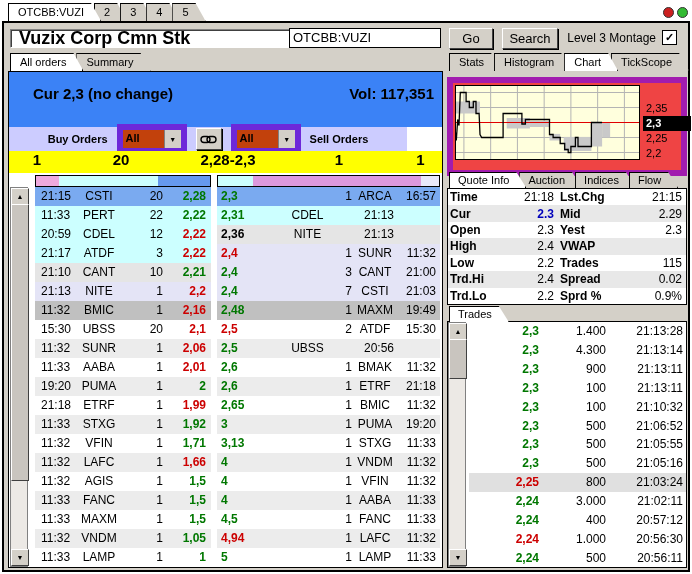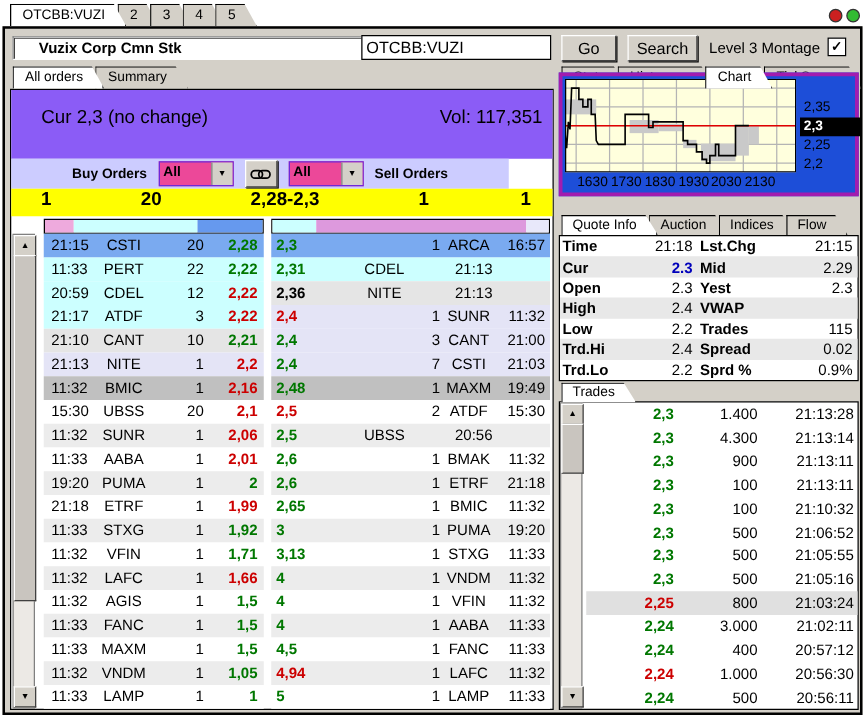--- a/index.html
+++ b/index.html
@@ -15,27 +15,27 @@
   .subtab{height:15px;line-height:15px;padding:0 16px 0 8px;font-size:11px}
   
   .win{left:2px;top:21px;width:684px;height:547px;background:#d4d0c8;border:2px solid #000}
   .dot{width:9px;height:9px;border-radius:50%;border:1px solid #333}
   .sunken{background:#fff;border:1px solid #808080;border-right-color:#fff;border-bottom-color:#fff;box-shadow:inset 1px 1px 0 #404040}
   .btn3d{background:#d4d0c8;border:1px solid #404040;border-top-color:#fff;border-left-color:#fff;
          box-shadow:1px 1px 0 #000;font-size:13px;text-align:center;cursor:default}
   .checkbox{background:#fff;border:1px solid #000;font-weight:bold;font-size:11px;
             display:flex;align-items:center;justify-content:center}
   
-  .combo{display:flex;background:#ec4899;border:1px solid #6d28d9;height:18px;width:58px}
+  .combo{display:flex;background:#c2410c;border:6px solid #6d28d9;height:18px;width:58px}
   .combo .val{flex:1;font-size:11px;font-weight:bold;padding:2px 0 0 3px}
   .combo .drop{width:16px;background:#d4d0c8;border-left:1px solid #808080;font-size:7px;
                display:flex;align-items:center;justify-content:center}
   
   .mbox{left:8px;top:71px;width:433px;height:495px;border:1px solid #000;background:#fff}
-  .mhead{left:0;top:0;width:433px;height:55px;background:#8b5cf6;font-weight:normal;font-size:15px}
+  .mhead{left:0;top:0;width:433px;height:55px;background:#3b82f6;font-weight:bold;font-size:15px}
   .mfilter{left:0;top:55px;width:398px;height:24px;background:#ccccff;display:flex;
            align-items:center;justify-content:center;gap:9px;font-size:11px;font-weight:bold}
   .mbest{left:0;top:79px;width:433px;height:22px;background:#ff0;display:grid;
          grid-template-columns:56px 112px 102px 120px 43px;font-weight:bold;font-size:15px;text-align:center}
   .bar{top:103px;height:10px;border:1px solid #000;display:flex;background:#fff}
   .bar div{height:100%}
   
   .vscroll{width:18px;background:#ece9e5;border:1px solid #808080;box-sizing:border-box}
   .sbtn{position:absolute;left:0;width:16px;height:15px;background:#d4d0c8;border:1px solid #404040;
         border-top-color:#fff;border-left-color:#fff;font-size:7px;display:flex;align-items:center;justify-content:center}
@@ -48,21 +48,21 @@
   .brow .t{padding-left:6px}
   .brow .m{text-align:center}
   .brow .s{text-align:right}
   .brow .p{text-align:right;font-weight:bold;padding-right:5px}
   .askrow .p{text-align:left;padding-left:4px}
   .askrow .t{text-align:right;padding-right:4px}
   .g{color:#007700}.r{color:#cc0000}.k{color:#000}
   .bg-blue{background:#7aaaf0}.bg-cyan{background:#ccffff}.bg-pink{background:#e5e5e5}
   .bg-lav{background:#e4e4f6}.bg-sel{background:#c0c0c0}.bg-stripe{background:#ececec}.bg-white{background:#fff}
   
-  .chartbox{left:447px;top:58px;width:240px;height:99px;border:3px solid #a21caf;background:#1d4ed8;box-sizing:border-box}
+  .chartbox{left:447px;top:77px;width:240px;height:99px;border:6px solid #a21caf;background:#ef4444;box-sizing:border-box}
   .ylab{position:absolute;left:190px;width:44px;height:14px;font-size:11px;line-height:14px;padding-left:3px}
   .ylab.curbox{background:#000;color:#fff;font-weight:bold;width:45px;height:15px;line-height:15px}
   .xlab{position:absolute;top:0;font-size:11px;transform:translateX(-50%)}
   .qbox{left:447px;top:188px;width:240px;height:117px;border:1px solid #000;background:#fff;
         display:flex;flex-direction:column;box-sizing:border-box}
   .qrow{flex:1;display:grid;grid-template-columns:52px 58px 62px 1fr;font-size:12px;align-items:center}
   .qrow:nth-child(even){background:#e8e8e8}
   .qrow .l{font-weight:bold;padding-left:2px}
   .qrow .v{text-align:right;padding-right:4px}
   .qrow .cur{color:#0000bb;font-weight:bold}
@@ -84,21 +84,21 @@
     <span class="tab">4</span>
     <span class="tab">5</span>
   </div>
 <div class="abs" style="left:663px;top:7px;display:flex;gap:3px" id="dots">
     <span class="dot" style="background: rgb(204, 32, 32);"></span>
     <span class="dot" style="background: rgb(51, 187, 51);"></span>
   </div>
 
 <div class="abs win"></div>
 
-<div class="abs sunken" style="left:10px;top:29px;width:274px;height:17px;font-weight:bold;font-size:12px;line-height:17px;padding-left:20px">Vuzix Corp Cmn Stk</div>
+<div class="abs sunken" style="left:10px;top:29px;width:274px;height:17px;font-weight:bold;font-size:18px;line-height:17px;padding-left:8px">Vuzix Corp Cmn Stk</div>
 <div class="abs" style="left:289px;top:28px;width:147px;height:18px;background:#fff;border:1px solid #000;font-size:13px;line-height:18px;padding-left:3px">OTCBB:VUZI</div>
 <div class="abs btn3d" style="left:449px;top:28px;width:42px;height:19px;line-height:19px">Go</div>
 <div class="abs btn3d" style="left:502px;top:28px;width:54px;height:19px;line-height:19px">Search</div>
 <div class="abs" style="left:558px;top:31px;width:98px;text-align:right;font-size:12px">Level 3 Montage</div>
 <div class="abs checkbox" style="left:662px;top:30px;width:13px;height:13px" id="l3check">✓</div>
 
 <div class="abs tabstrip" style="left:10px;top:54px;height:17px" id="montage-tabs">
     <span class="tab active">All orders</span>
     <span class="tab">Summary</span>
   </div>
@@ -424,28 +424,20 @@
       <line x1="0" y1="37.5" x2="185" y2="37.5" stroke="#e00000" stroke-width="1.2"></line>
       <polyline points="0.0,43.5 1.3,55.5 2.7,34.5 4.0,40.5 5.3,7.5 11.1,7.5 11.1,16.5 14.3,16.5 14.3,22.5 18.3,22.5 18.3,16.5 21.0,16.5 21.0,28.5 24.1,28.5 25.0,49.5 26.7,52.5 48.1,52.5 48.1,28.5 66.9,28.5 66.9,39.0 70.4,39.0 70.4,34.5 94.5,34.5 94.5,49.5 98.1,49.5 98.1,52.5 105.2,52.5 105.2,58.5 109.7,58.5 109.7,64.5 113.2,64.5 113.2,67.5 115.9,67.5 115.9,61.5 120.4,61.5 120.4,52.5 123.0,52.5 123.0,61.5 136.4,61.5 136.4,37.5 147.1,37.5" fill="none" stroke="#000" stroke-width="1.3"></polyline>
       <rect x="0.5" y="0.5" width="184" height="74" fill="none" stroke="#000" stroke-width="1"></rect>
     </svg>
   <div id="chart-ylabels">
       <div class="ylab" style="top: 17.5px;">2,35</div>
       <div class="ylab curbox" style="top: 32.5px;">2,3</div>
       <div class="ylab" style="top: 47.5px;">2,25</div>
       <div class="ylab" style="top: 62.5px;">2,2</div>
     </div>
-  <div class="abs" style="left:2px;top:79px;width:185px;height:16px" id="chart-xaxis">
-      <span class="xlab" style="left: 22px;">1630</span>
-      <span class="xlab" style="left: 49px;">1730</span>
-      <span class="xlab" style="left: 76px;">1830</span>
-      <span class="xlab" style="left: 103px;">1930</span>
-      <span class="xlab" style="left: 129px;">2030</span>
-      <span class="xlab" style="left: 156px;">2130</span>
-    </div>
 </div>
 
 <div class="abs tabstrip" style="left:449px;top:172px;height:16px" id="quote-tabs">
     <span class="tab subtab active">Quote Info</span>
     <span class="tab subtab">Auction</span>
     <span class="tab subtab">Indices</span>
     <span class="tab subtab">Flow</span>
   </div>
 <div class="abs qbox" id="quote-body">
     <div class="qrow">

